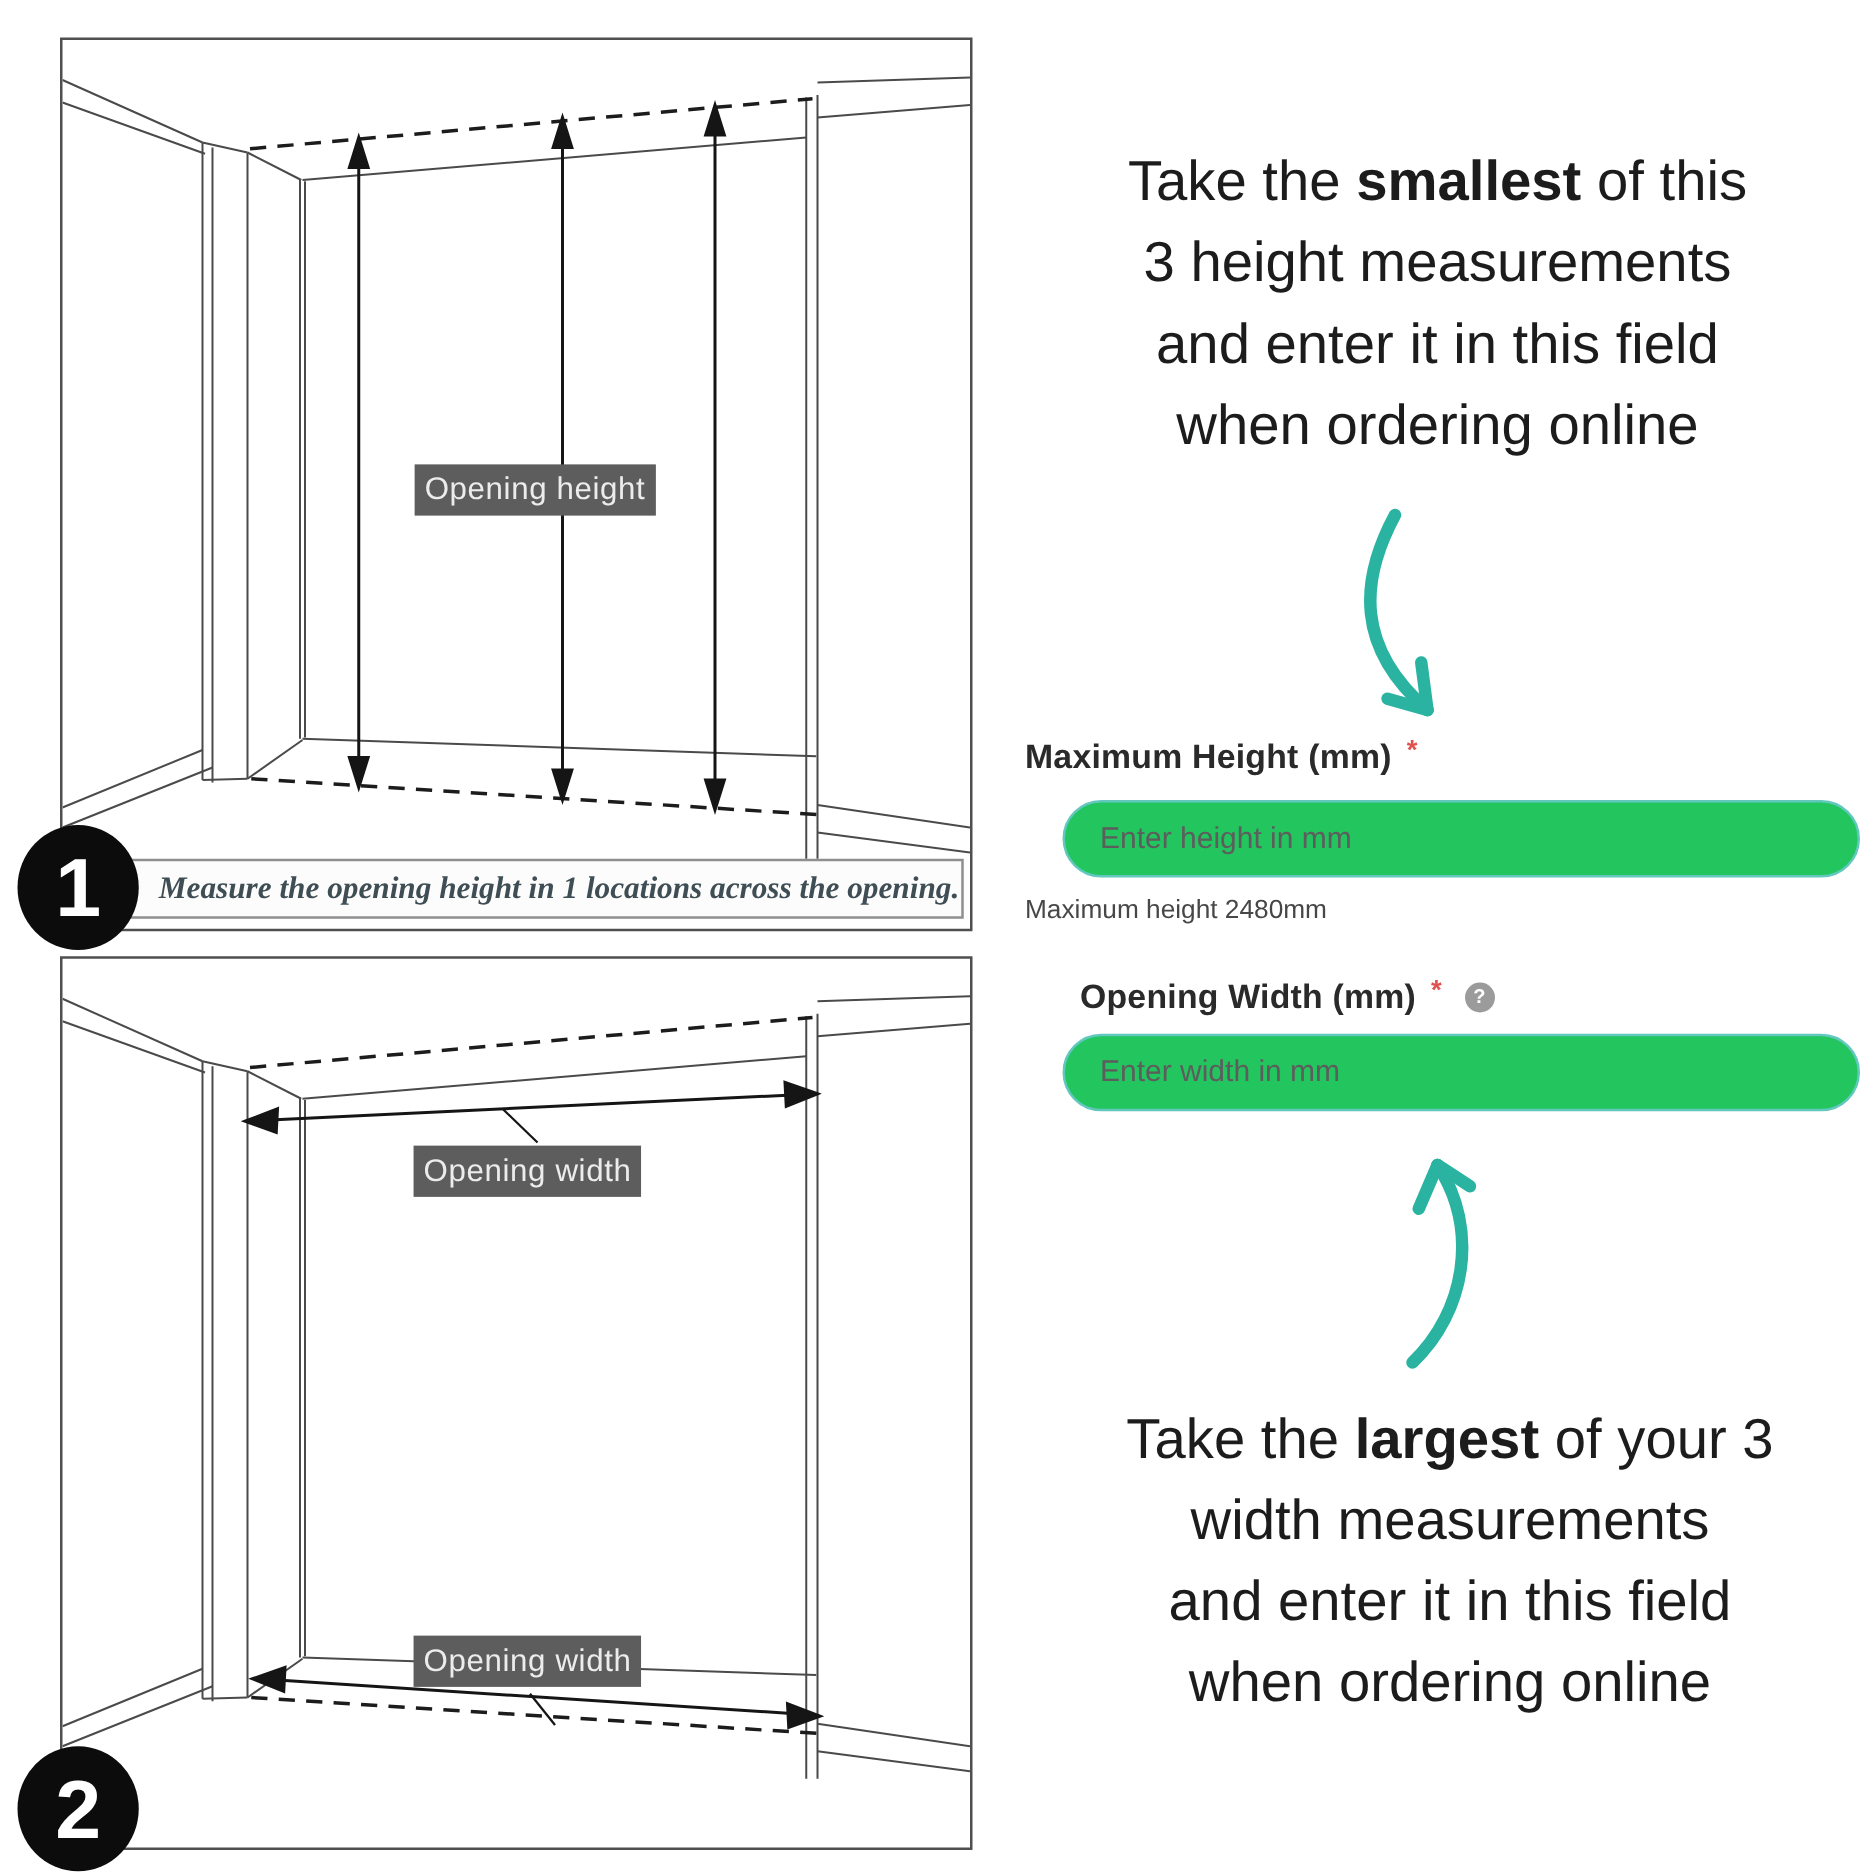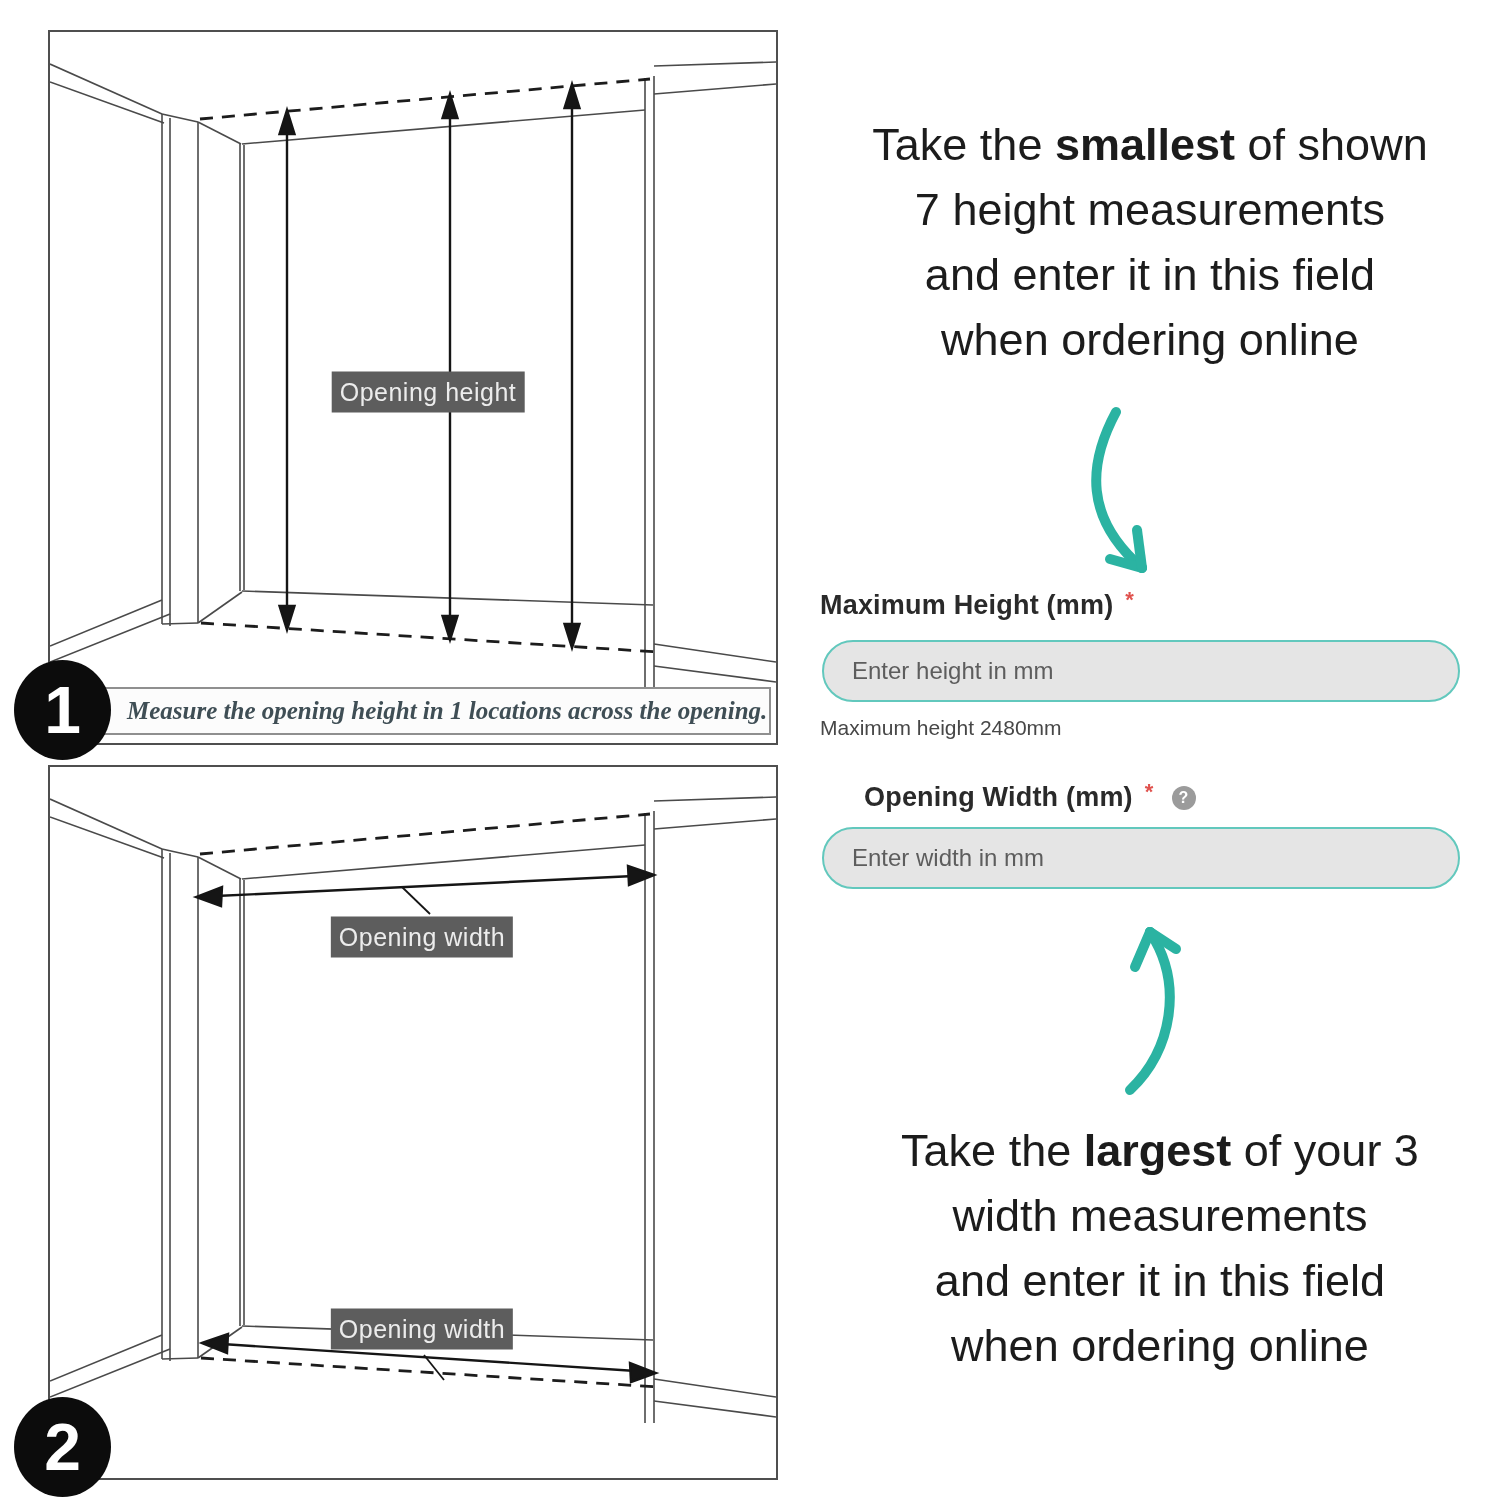--- a/index.html
+++ b/index.html
@@ -46,22 +46,22 @@
     position:absolute;left:820px;display:flex;align-items:center;gap:10px;
     font-size:27px;font-weight:700;color:#2a2a2a;letter-spacing:.2px;
   }
   .req{color:#e0524e;font-size:22px;font-weight:700;position:relative;top:-6px;margin-left:2px;}
   .help-dot{
     width:24px;height:24px;border-radius:50%;background:#9b9b9b;color:#ffffff;
     display:flex;align-items:center;justify-content:center;
     font-size:16px;font-weight:700;margin-left:8px;
   }
   .pill-input{
-    position:absolute;left:822px;width:638px;height:62px;box-sizing:border-box;
-    border:2px solid #62c8bd;border-radius:31px;background:#e5e5e5;
+    position:absolute;left:850px;width:638px;height:62px;box-sizing:border-box;
+    border:2px solid #62c8bd;border-radius:31px;background:#22c55e;
     font-family:"Liberation Sans",sans-serif;font-size:24px;color:#333;
     padding:0 0 0 28px;outline:none;
   }
   .pill-input::placeholder{color:#5d5d5d;opacity:1;}
   .helper{
     position:absolute;left:820px;font-size:21px;color:#474747;
   }
   .curve-arrow{position:absolute;}
 </style>
 </head>
@@ -160,22 +160,22 @@
       </g>
     </svg>
     <div class="measure-tag" style="left:372px;top:170px;">Opening width</div>
     <div class="measure-tag" style="left:372px;top:562px;">Opening width</div>
   </div>
   <div class="badge" style="top:1397px;">
     <span>2</span>
   </div>
 
   <div class="note" style="left:820px;top:112px;">
-    <span>Take the </span><b>smallest</b><span> of shown</span>
-    <div class="rest">7 height measurements
+    <span>Take the </span><b>smallest</b><span> of this</span>
+    <div class="rest">3 height measurements
 and enter it in this field
 when ordering online</div>
   </div>
 
   <svg class="curve-arrow" style="left:1060px;top:402px;" width="120" height="190" viewBox="0 0 120 190">
     <g stroke="#2bb3a2" stroke-width="10" stroke-linecap="round" fill="none">
       <path d="M56,10 C28,62 24,116 82,166"></path>
       <path d="M82,166 L50,157"></path>
       <path d="M82,166 L77,128"></path>
     </g>

